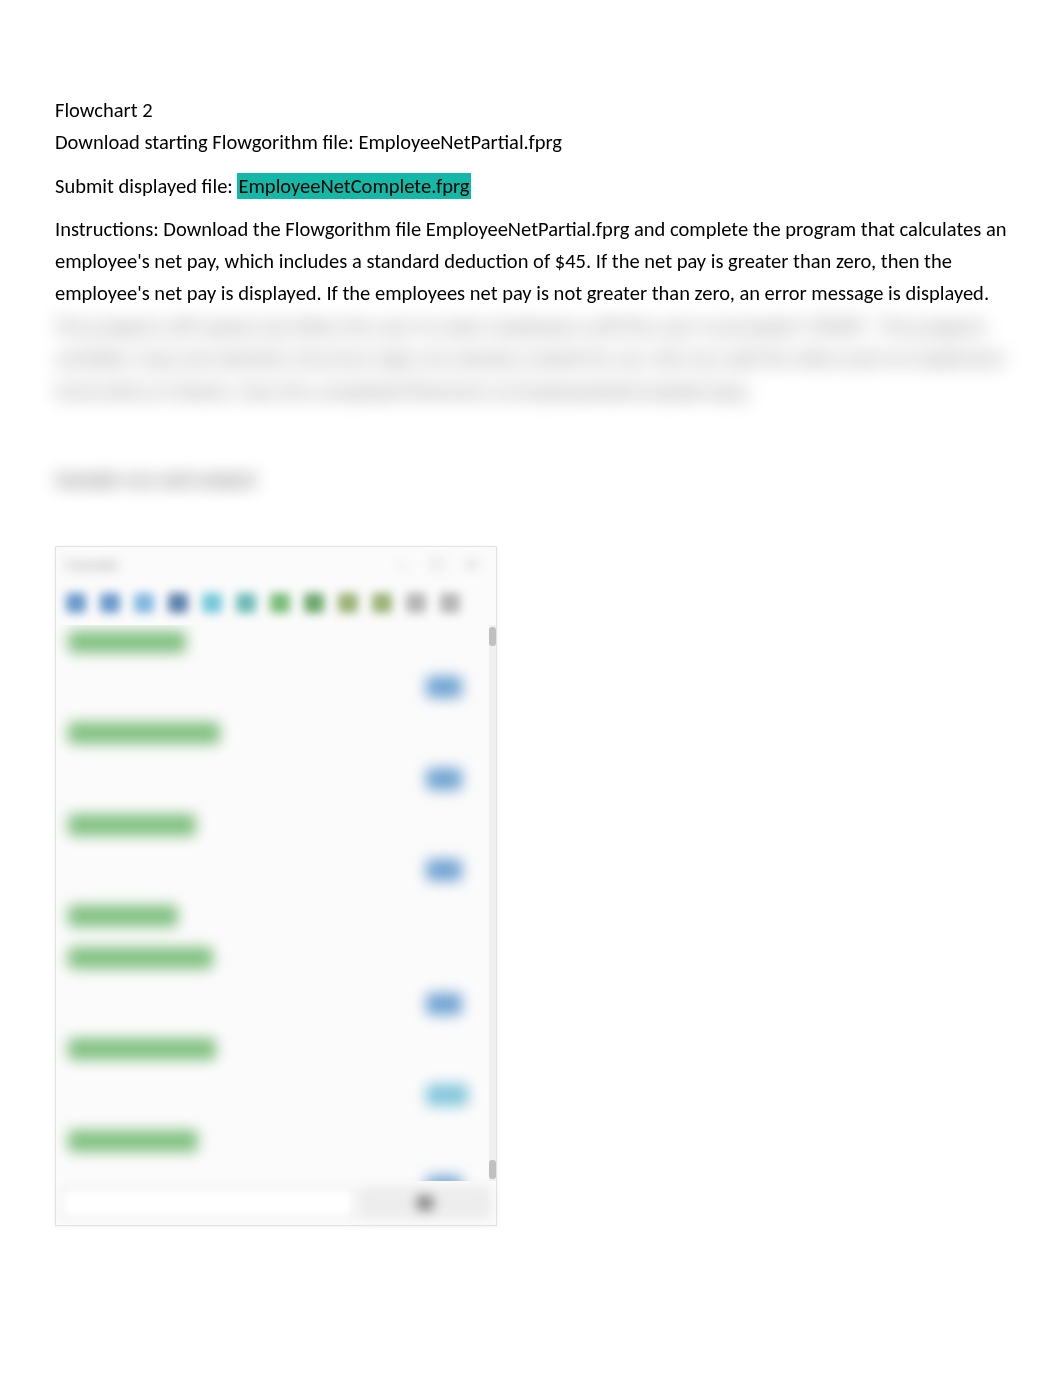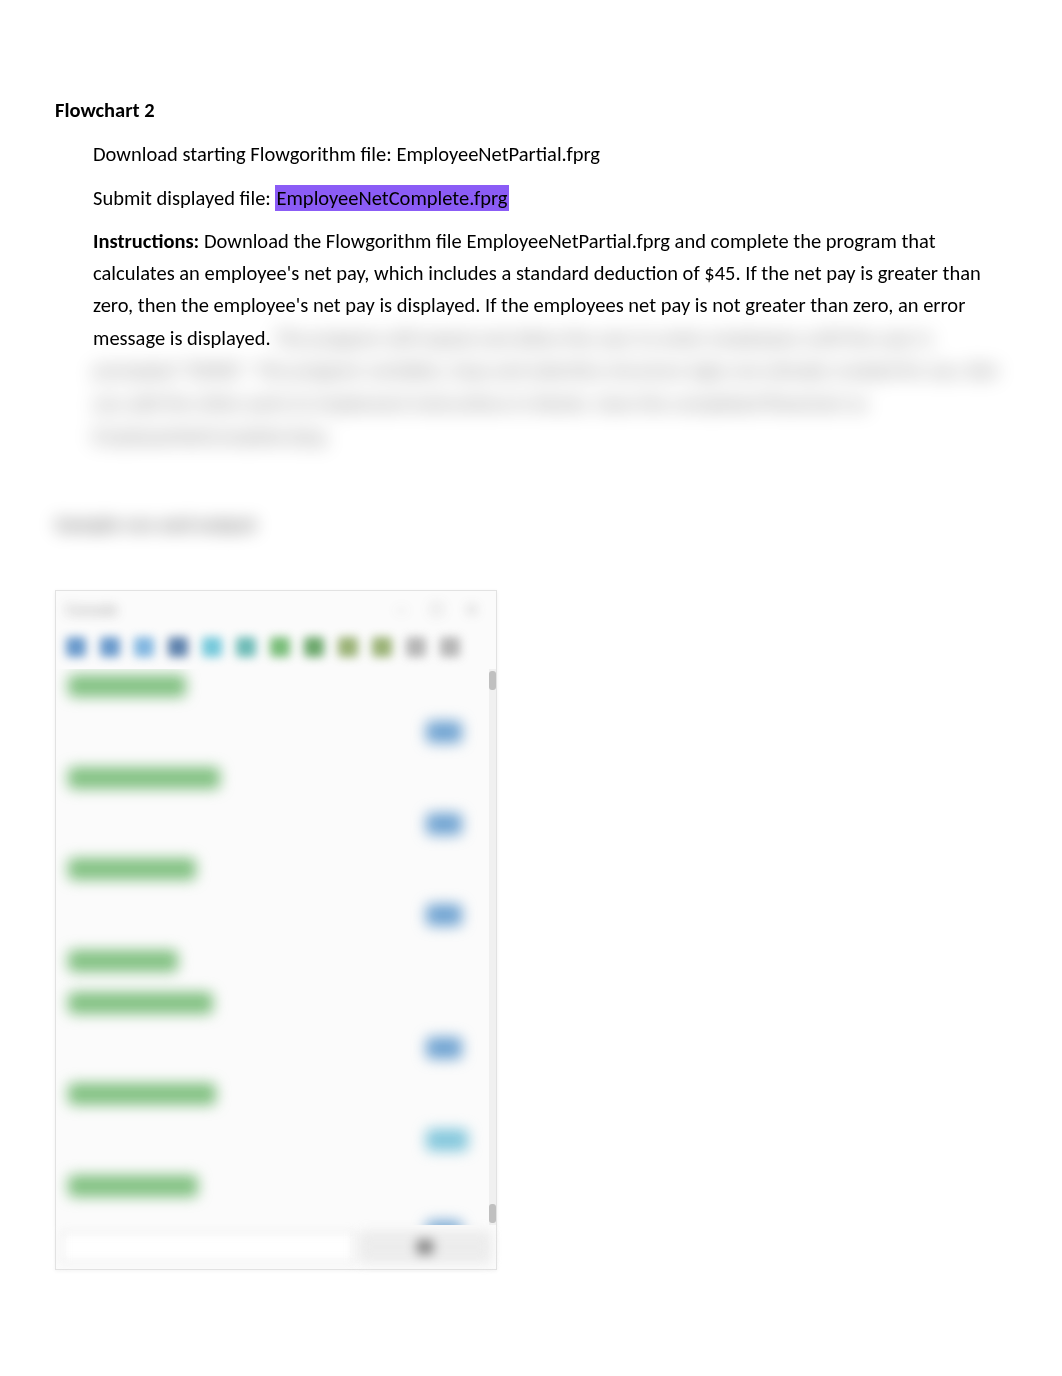--- a/index.html
+++ b/index.html
@@ -11,33 +11,31 @@
       font-family: Calibri, Arial, sans-serif;
       background: #ffffff;
       width: 1062px;
       height: 1376px;
       padding: 95px 55px 40px 55px;
       font-size: 20.5px;
       line-height: 1.55;
       color: #000000;
     }
     .heading {
-      font-weight: bold;
-      margin-bottom: 12px;
+      font-weight: normal;
     }
     .para {
       margin-bottom: 12px;
-      margin-left: 38px;
     }
     .highlight {
-      background-color: #8b5cf6;
+      background-color: #14b8a6;
       padding: 0 1px;
     }
     .bold {
-      font-weight: bold;
+      font-weight: normal;
     }
     .blurred-text-block {
       filter: blur(10px);
       margin-top: 2px;
       opacity: 0.55;
       line-height: 1.6;
     }
     .blurred-section-label {
       filter: blur(9px);
       margin-top: 55px;

